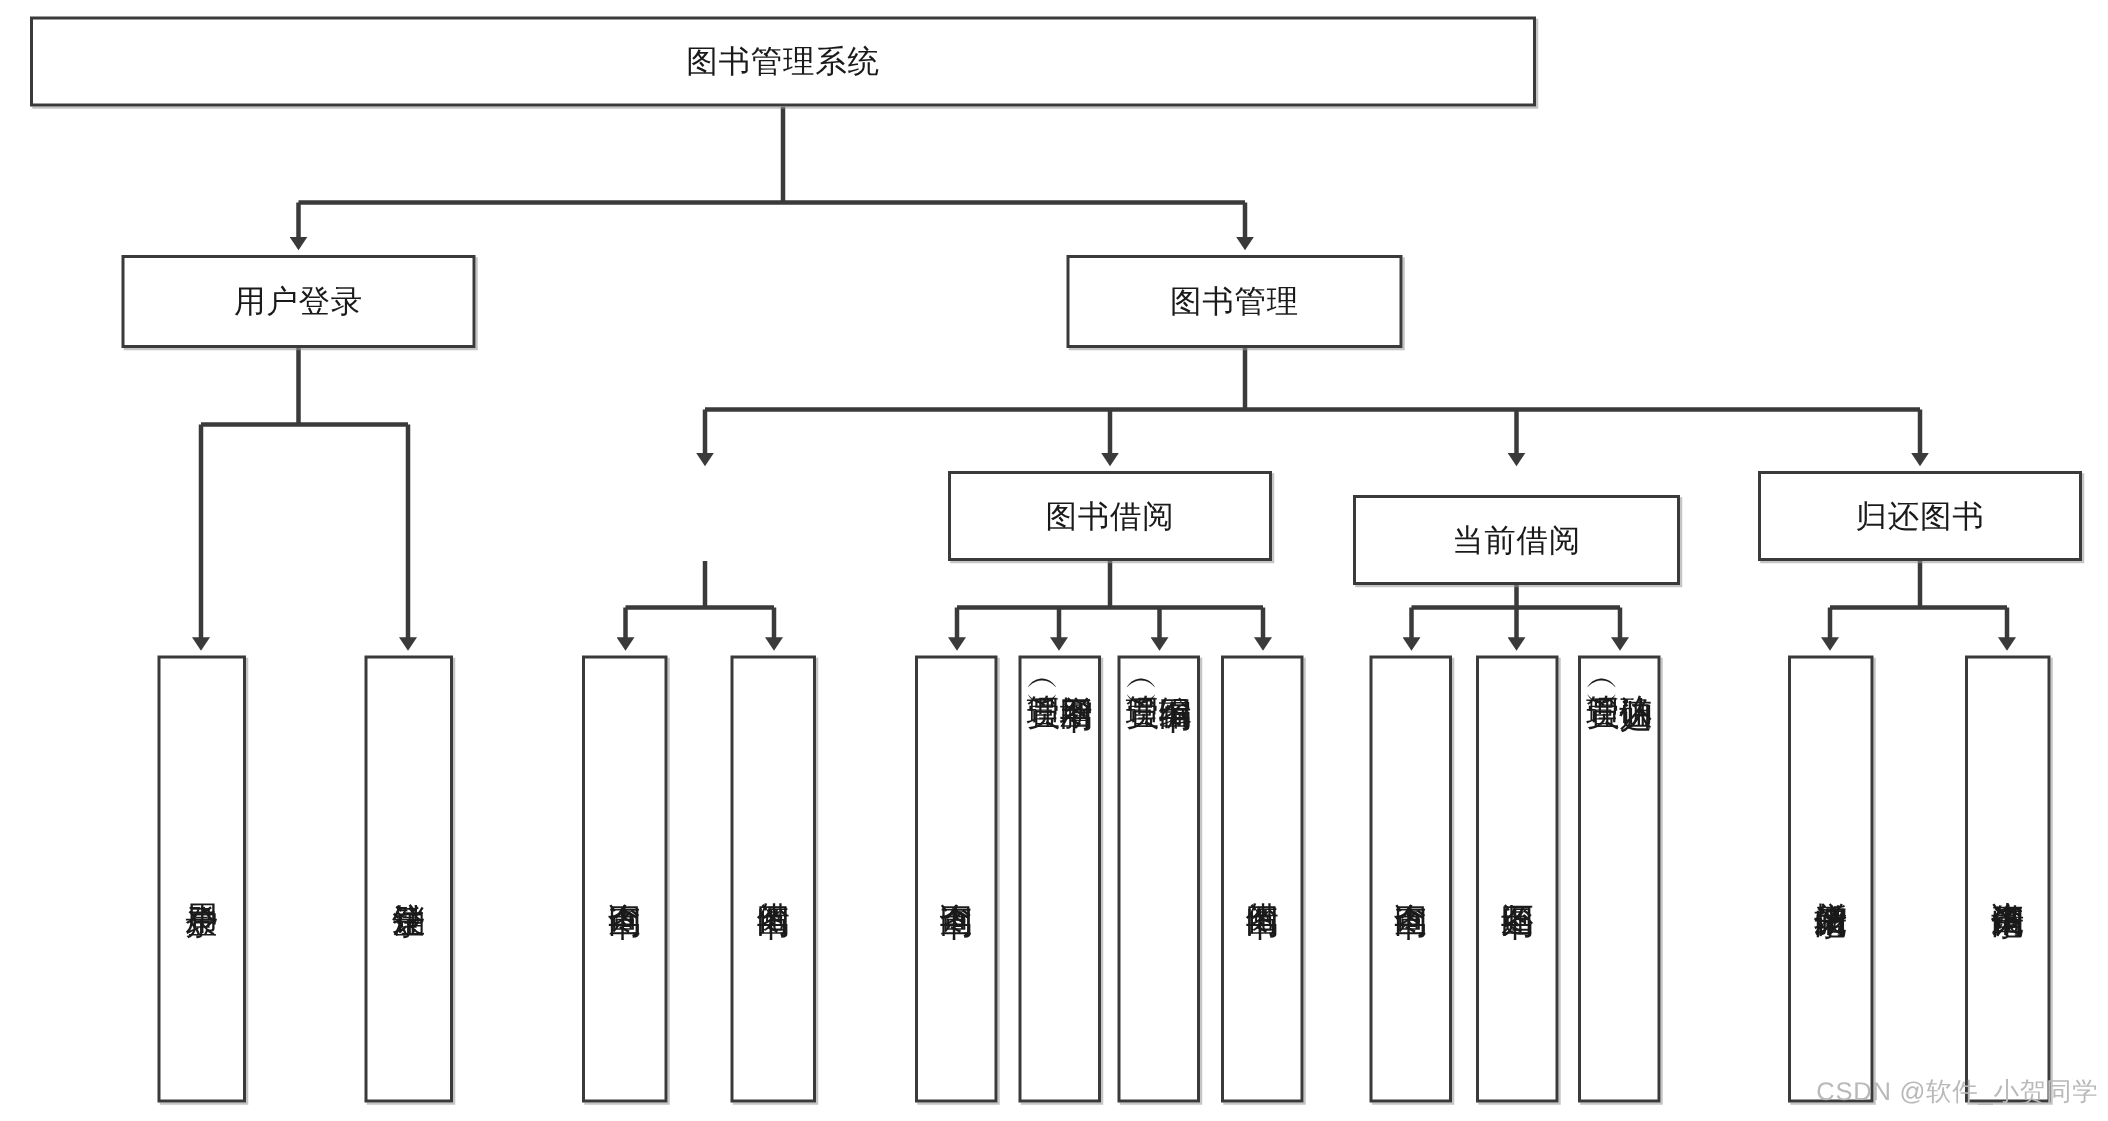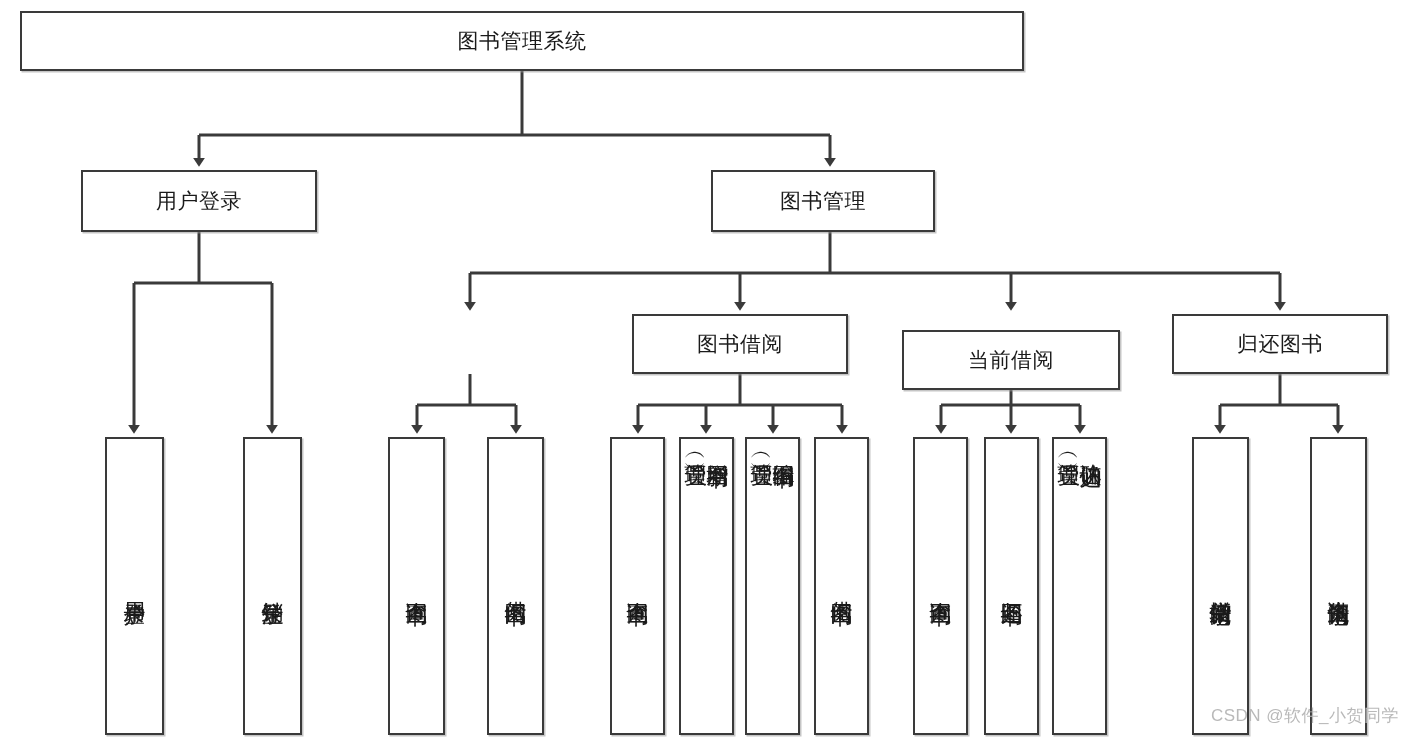--- a/index.html
+++ b/index.html
@@ -57,21 +57,21 @@
     font-size: 22px;
     letter-spacing: 1px;
     line-height: 1;
   }
   .node.vert.mid {
     align-items: center;
   }
   #watermark {
     position: absolute;
     right: 6px;
-    bottom: 20px;
+    bottom: 8px;
     font-size: 17px;
     color: #b9b9b9;
     letter-spacing: 0.5px;
     white-space: pre;
   }
 </style>
 </head>
 <body>
 
 <div id="canvas">

